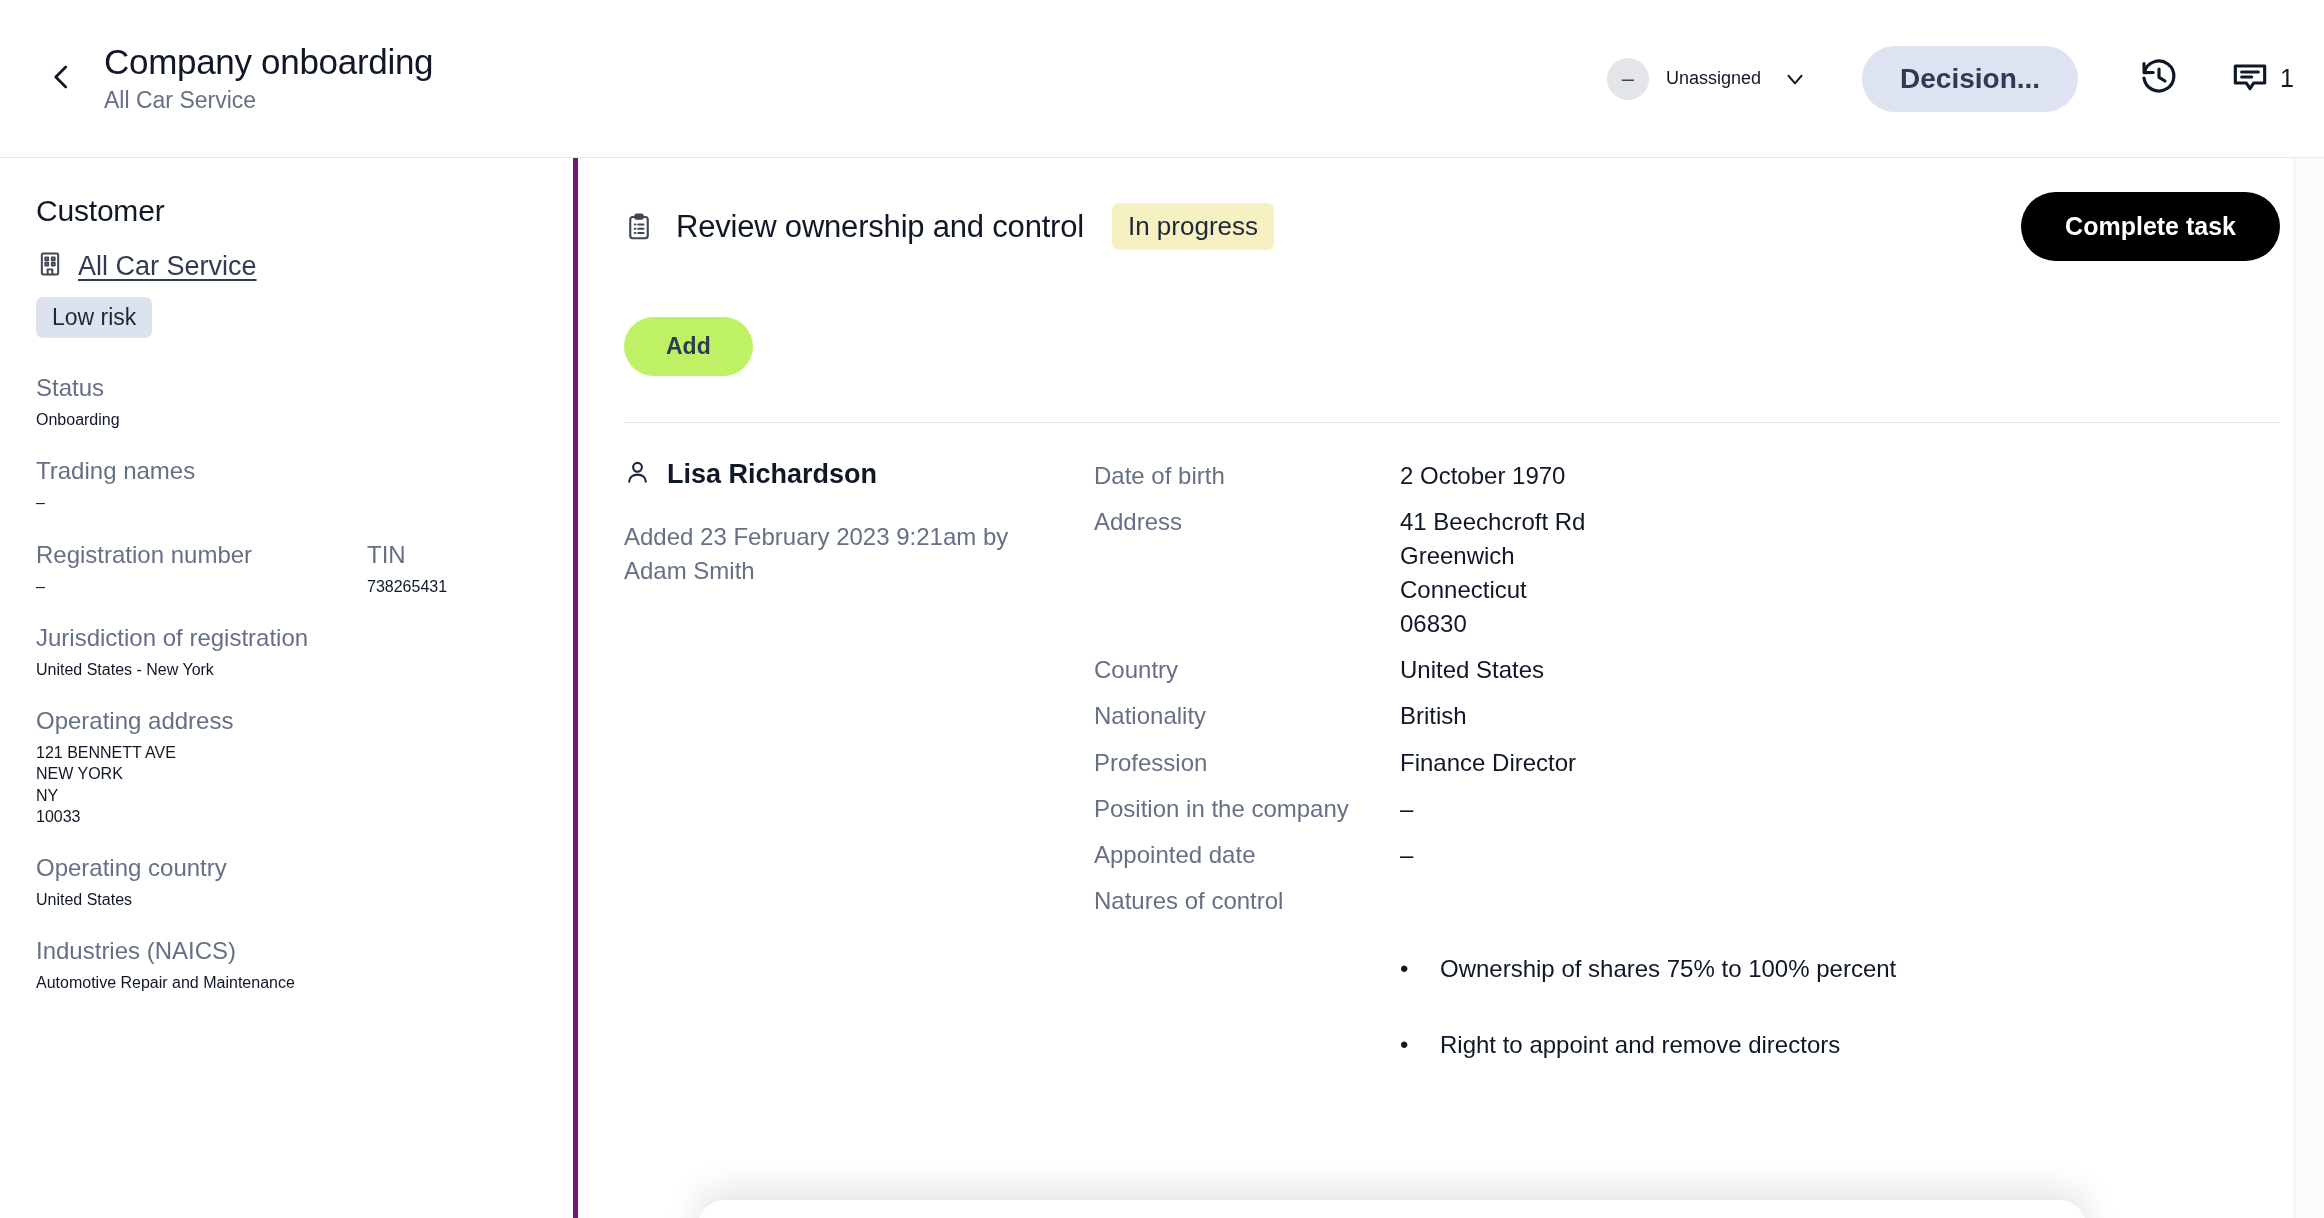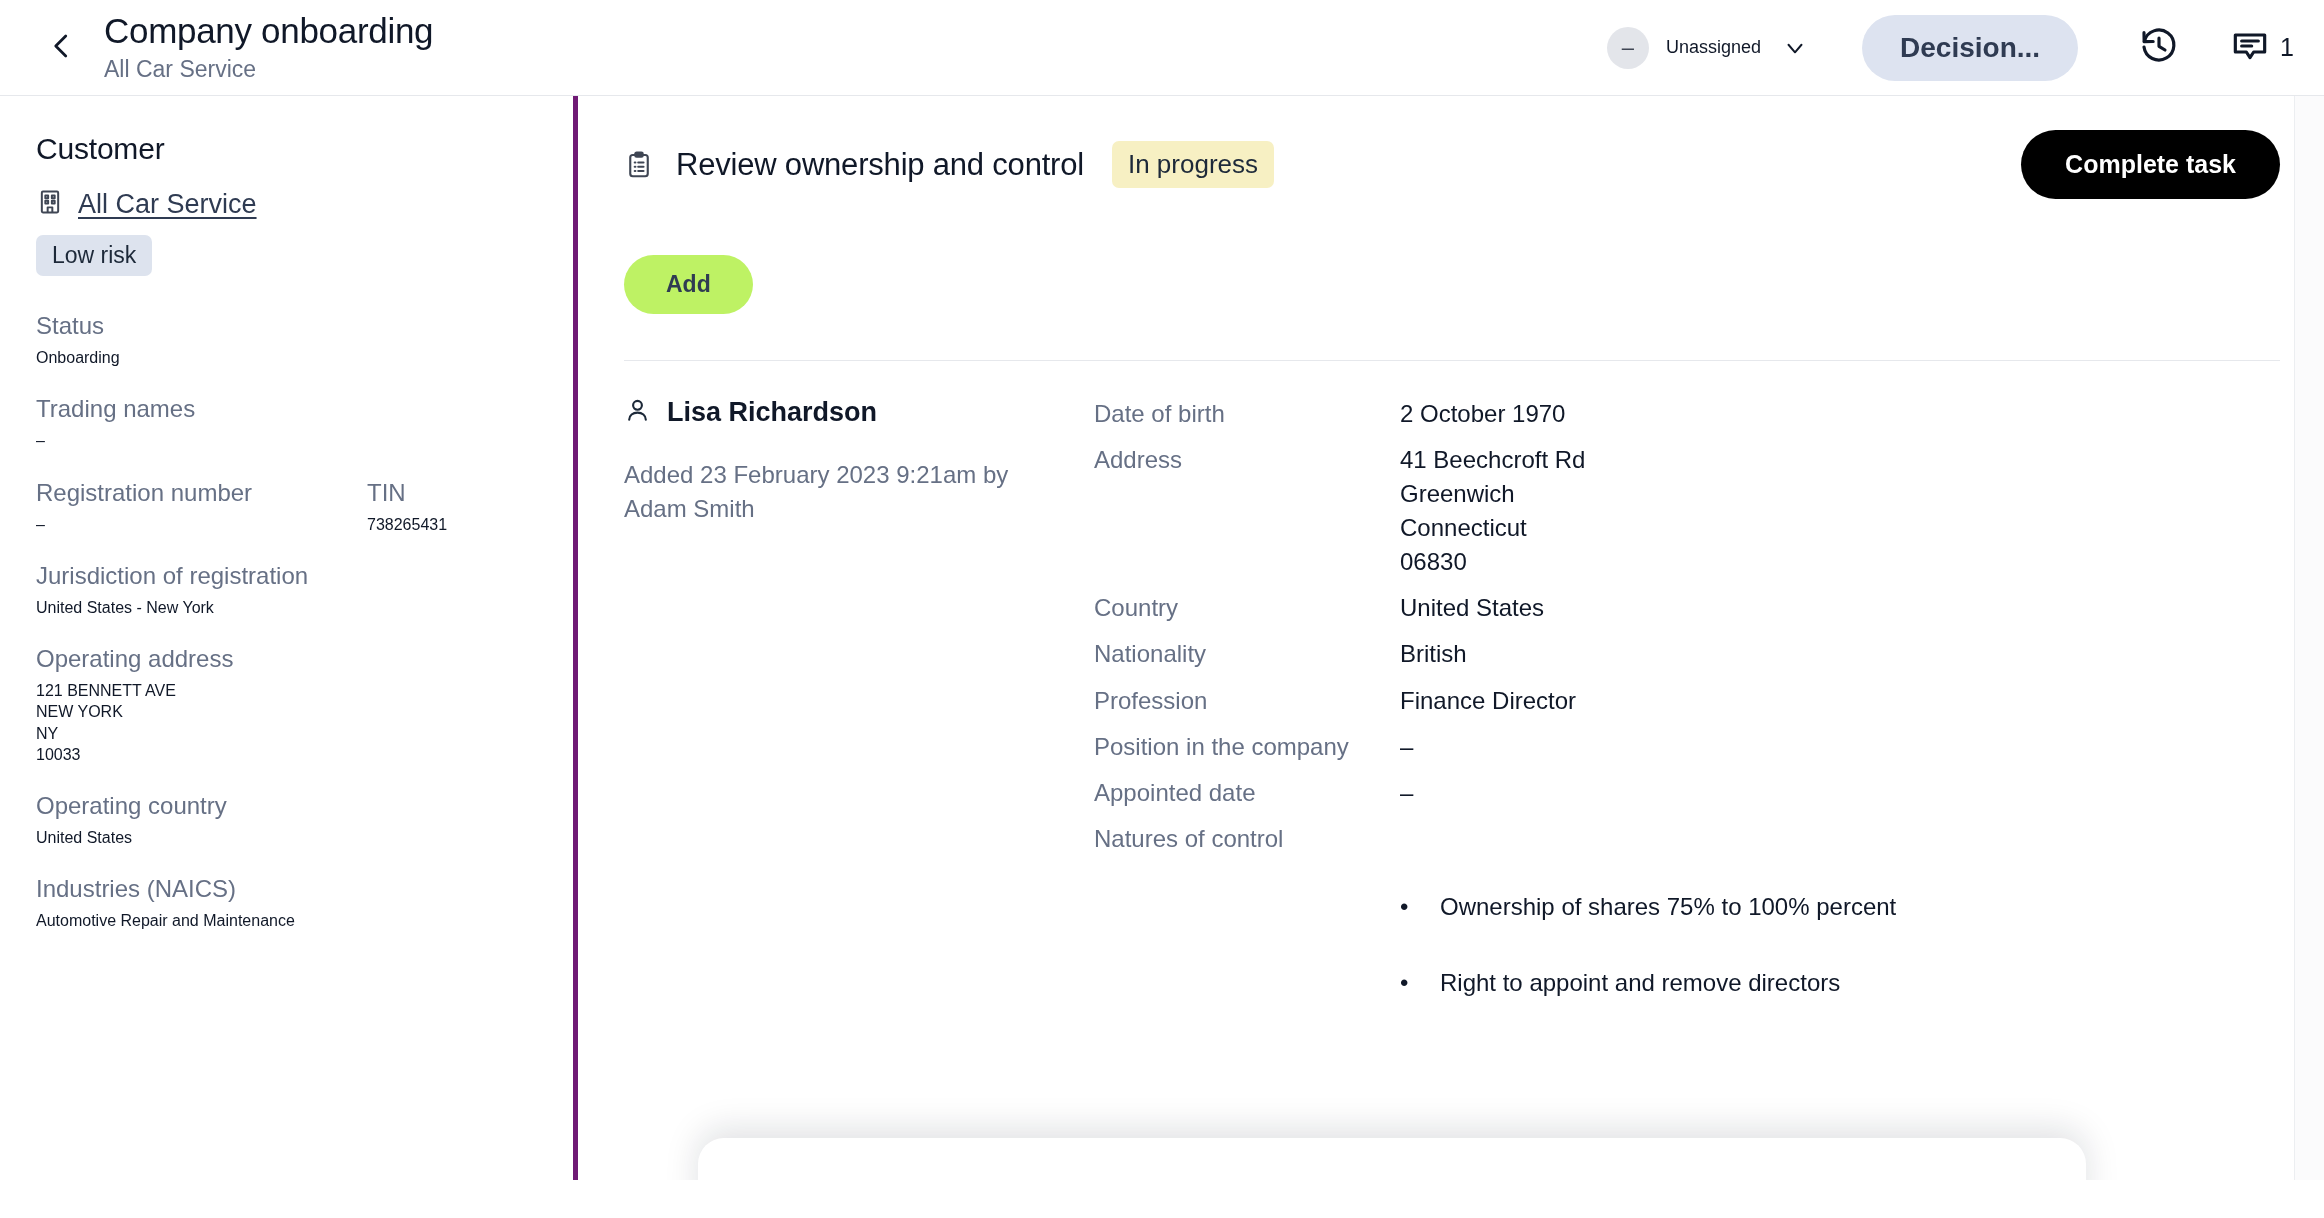--- a/index.html
+++ b/index.html
@@ -6,21 +6,21 @@
   html, body {
     width: 2324px; height: 1218px;
     background: #ffffff;
     font-family: "Liberation Sans", sans-serif;
     color: #101828;
     overflow: hidden;
   }
 
   
   .header {
-    height: 96px;
+    height: 158px;
     display: flex;
     align-items: center;
     padding: 0 30px 0 34px;
     border-bottom: 1px solid #e6e8ec;
     background: #fff;
     position: relative;
   }
   .back-btn {
     width: 56px; height: 56px;
     display: flex; align-items: center; justify-content: center;

